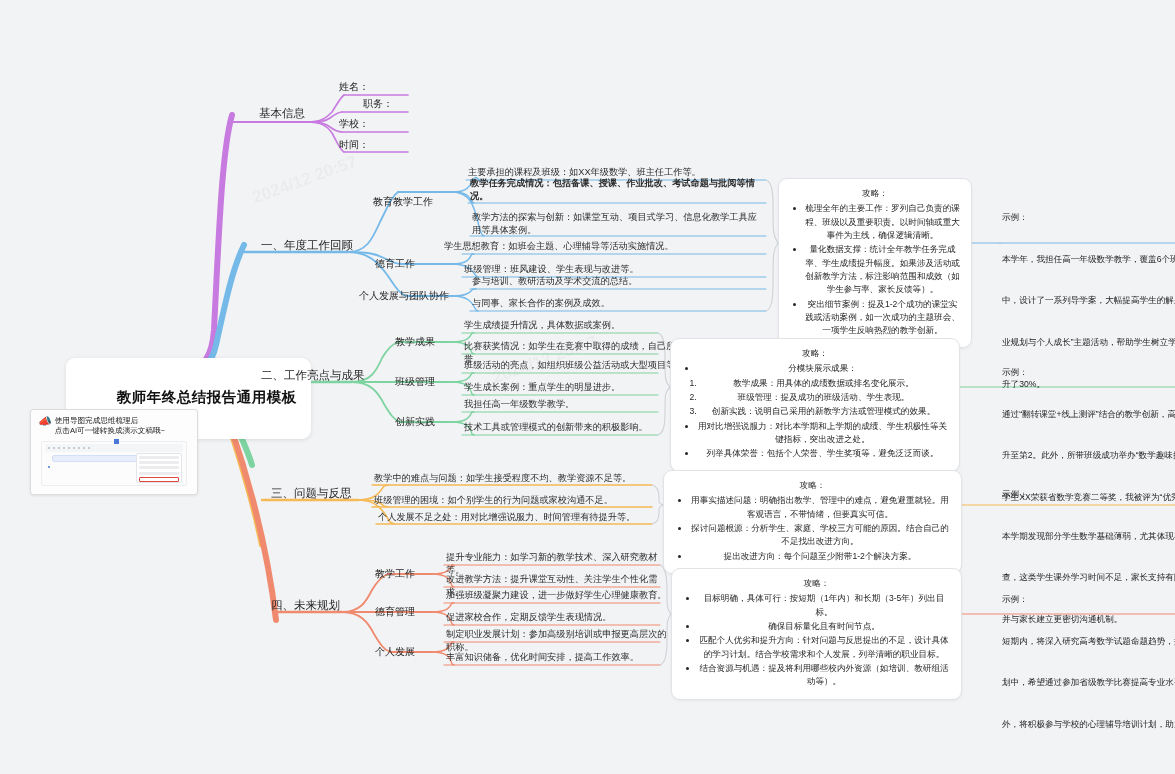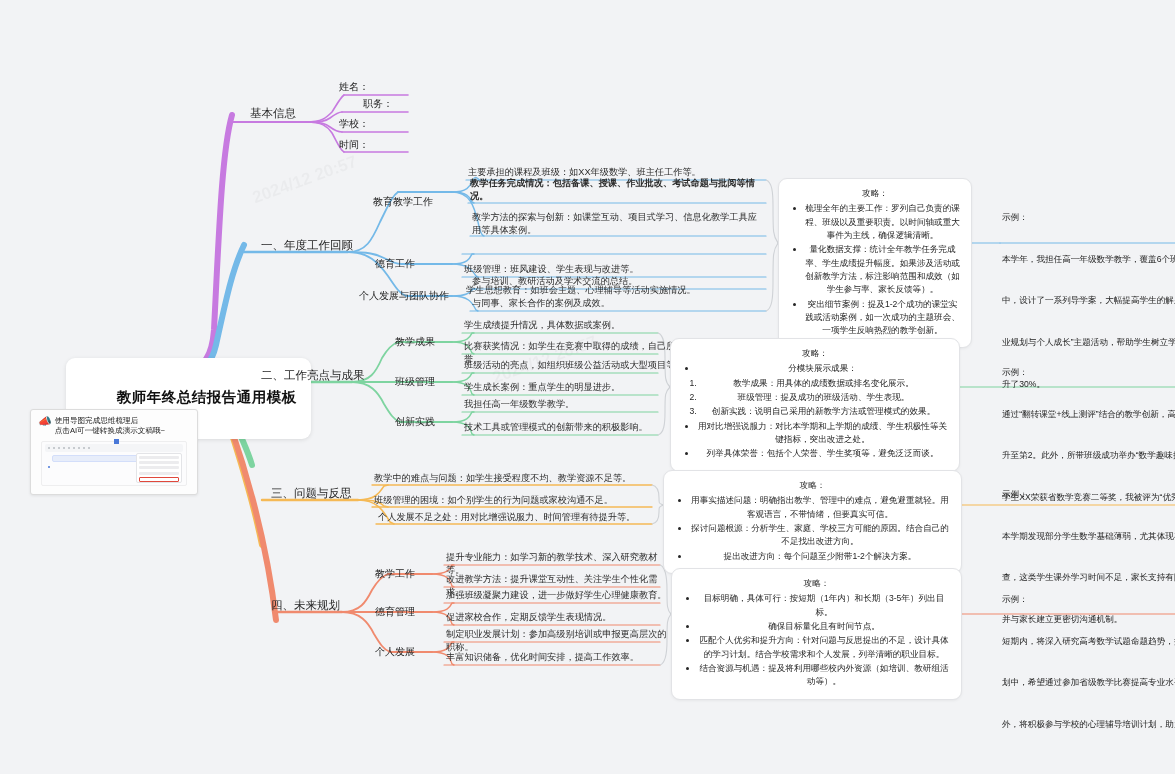--- a/index.html
+++ b/index.html
@@ -282,35 +282,35 @@
       <div class="mini-menu">
         <div class="mini-mi"></div>
           <div class="mini-mi"></div>
         <div class="mini-mi"></div>
           <div class="mini-mi"></div>
         <div class="mini-hl"></div>
       </div>
     </div>
   </div>
 
-  <div class="node lv1" style="left:247px; top:104px;">基本信息</div>
+  <div class="node lv1" style="left:256px; top:104px;">基本信息</div>
   <div class="node lv2" style="left:336px; top:79px;">姓名：</div>
   <div class="node lv2" style="left:336px; top:96px;margin-left:24px;">职务：</div>
   <div class="node lv2" style="left:336px; top:116px;">学校：</div>
   <div class="node lv2" style="left:336px; top:137px;">时间：</div>
 
   <div class="node lv1" style="left:258px; top:236px;">一、年度工作回顾</div>
 
   <div class="node lv2" style="left:370px; top:194px;">教育教学工作</div>
   <div class="node lv3" style="left:466px; top:165px; width:300px;">主要承担的课程及班级：如XX年级数学、班主任工作等。</div>
   <div class="node lv3" style="left:468px; top:176px; width:300px;font-weight:bold;">教学任务完成情况：包括备课、授课、作业批改、考试命题与批阅等情况。</div>
   <div class="node lv3" style="left:470px; top:210px; width:296px;">教学方法的探索与创新：如课堂互动、项目式学习、信息化教学工具应用等具体案例。</div>
 
   <div class="node lv2" style="left:372px; top:256px;">德育工作</div>
-  <div class="node lv3" style="left:464px; top:239px; width:300px;margin-top:44px;">学生思想教育：如班会主题、心理辅导等活动实施情况。</div>
+  <div class="node lv3" style="left:442px; top:239px; width:300px;">学生思想教育：如班会主题、心理辅导等活动实施情况。</div>
   <div class="node lv3" style="left:462px; top:262px; width:300px;">班级管理：班风建设、学生表现与改进等。</div>
 
   <div class="node lv2" style="left:356px; top:288px;">个人发展与团队协作</div>
   <div class="node lv3" style="left:470px; top:274px; width:300px;">参与培训、教研活动及学术交流的总结。</div>
   <div class="node lv3" style="left:470px; top:296px; width:300px;">与同事、家长合作的案例及成效。</div>
 
   <div class="callout" style="left:778px; top:178px; width:194px;">
     <div class="ct">攻略：</div>
     <ul>
       <li>梳理全年的主要工作：罗列自己负责的课程、班级以及重要职责。以时间轴或重大事件为主线，确保逻辑清晰。</li>

